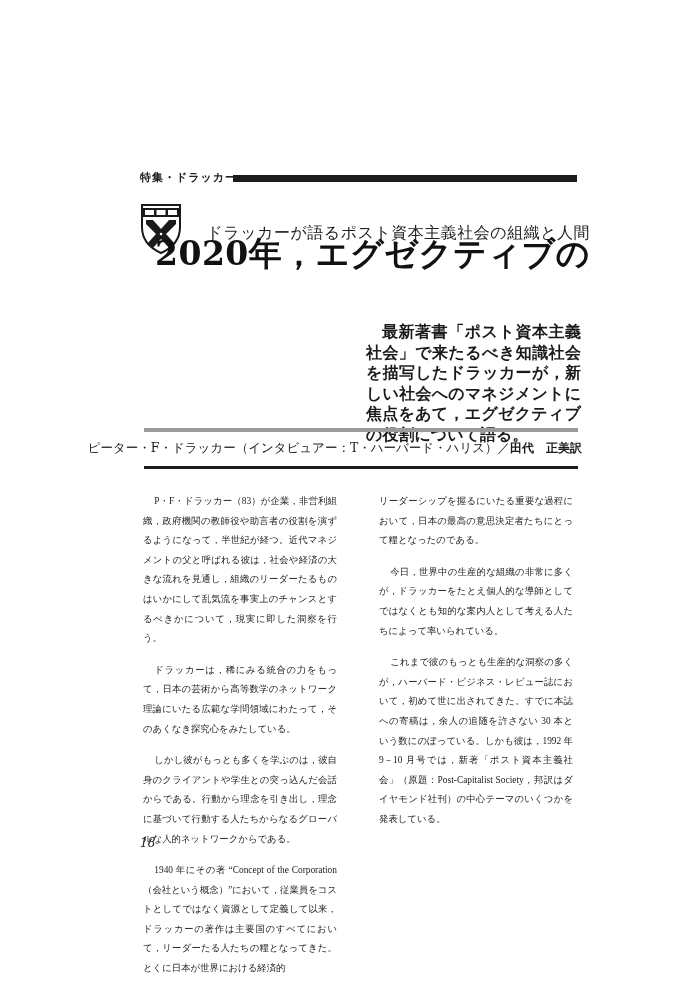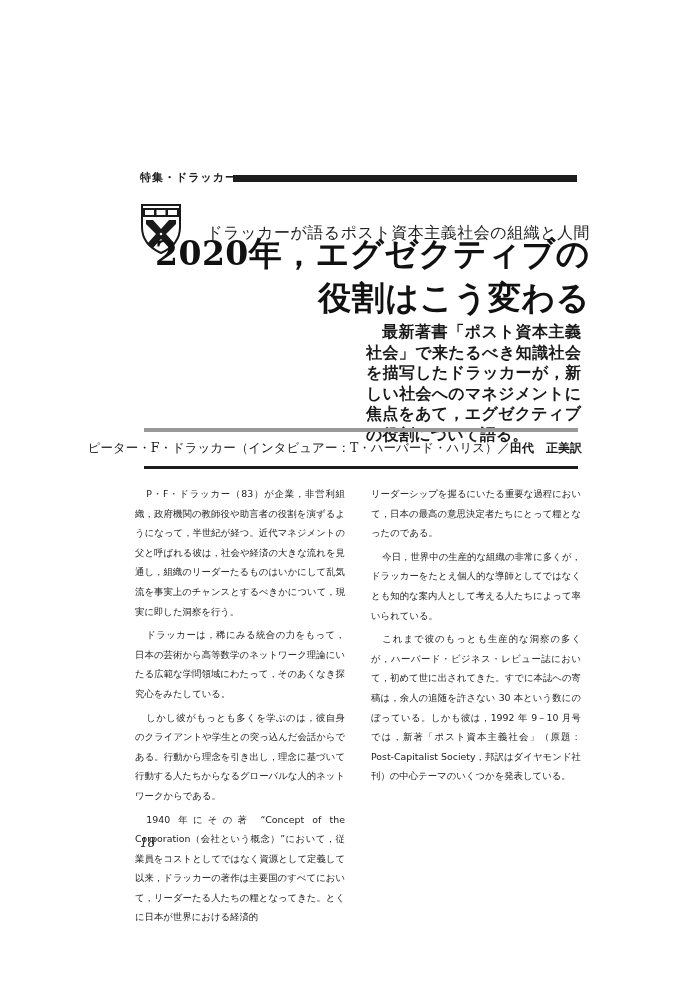--- a/index.html
+++ b/index.html
@@ -123,22 +123,23 @@
       top: 480px;
       width: 218px;
       font-size: 9.4px;
       line-height: 19.6px;
       color: #222;
       text-align: justify;
     }
     .col.left { left: 131px; }
     .col.right { left: 367px; }
     .col p {
-      margin: 4px;
+      margin: 12px;
       text-indent: 1.2em;
+      font-family: Liberation Serif, serif;
     }
 
     .page-number {
       position: absolute;
       left: 140px;
       top: 836px;
       font-family: "DejaVu Serif", serif;
       font-style: italic;
       font-size: 12px;
       color: #222;
@@ -163,21 +164,20 @@
       <circle cx="21" cy="23" r="1.3" fill="#ffffff"></circle>
       <circle cx="13" cy="31" r="1.3" fill="#ffffff"></circle>
       <circle cx="29" cy="31" r="1.3" fill="#ffffff"></circle>
       <circle cx="21" cy="38" r="1.3" fill="#ffffff"></circle>
       <circle cx="21" cy="31" r="1.3" fill="#ffffff"></circle>
     </svg>
   </div>
 
   <div class="subtitle">ドラッカーが語るポスト資本主義社会の組織と人間</div>
   <div class="title-line l1">2020年，エグゼクティブの</div>
-  <div class="title-line l2">役割はこう変わる</div>
 
   <div class="lead">最新著書「ポスト資本主義社会」で来たるべき知識社会を描写したドラッカーが，新しい社会へのマネジメントに焦点をあて，エグゼクティブの役割について語る。</div>
 
   <div class="byline-bar-top"></div>
   <div class="byline">
     <span>ピーター・F・ドラッカー（インタビュアー：T・ハーバード・ハリス）／</span><span class="translator">田代　正美訳</span>
   </div>
   <div class="byline-bar-bottom"></div>
 
   <div class="col left">

